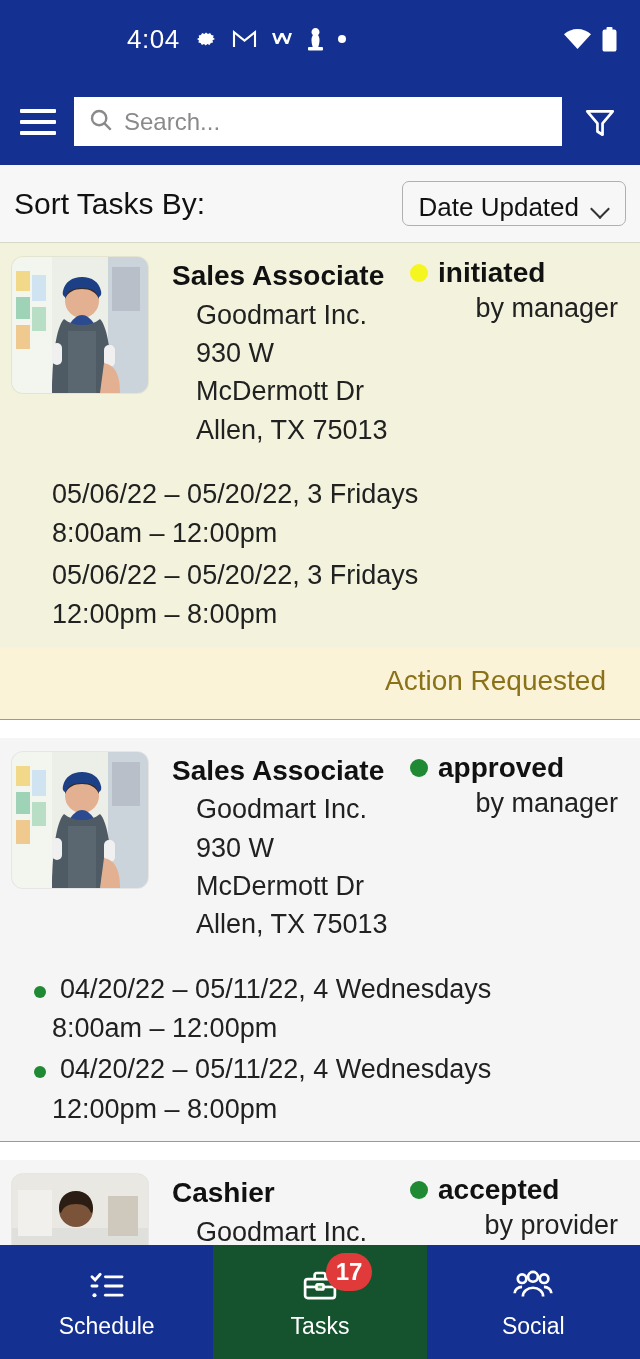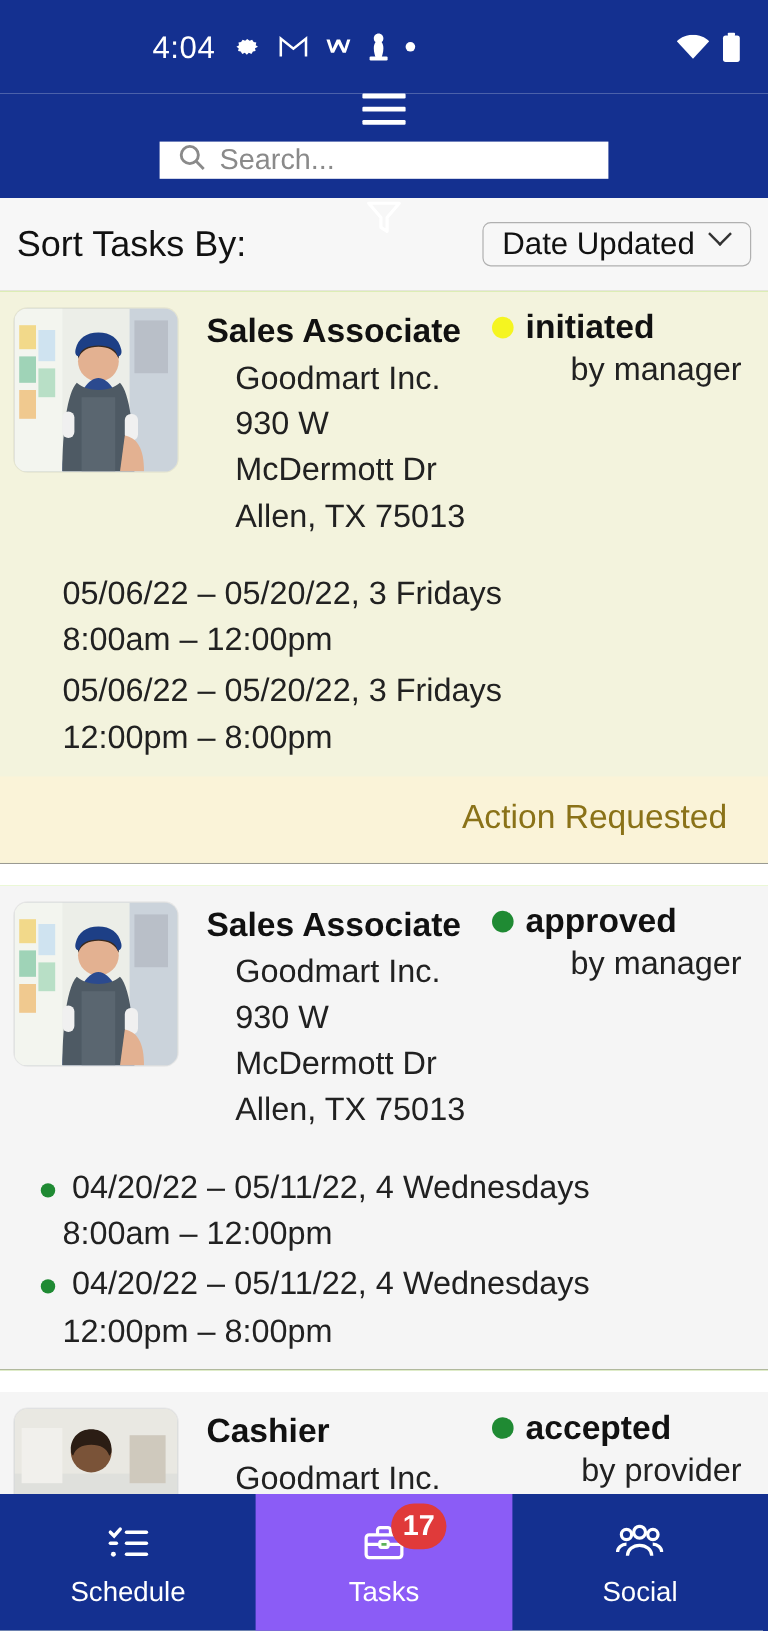--- a/index.html
+++ b/index.html
@@ -27,21 +27,20 @@
   .dot-small{ width:8px; height:8px; border-radius:50%; background:#fff; display:inline-block; }
 
   
   .appbar{
     height:87px;
     background:#143090;
     display:flex;
     align-items:center;
     padding:0 16px;
     gap:14px;
-    flex-direction:column;
   }
   .hamburger{
     width:44px; height:48px;
     display:flex; flex-direction:column; justify-content:center; gap:7px;
     padding:0 4px;
     cursor:pointer;
   }
   .hamburger i{ display:block; height:4px; background:#ffffff; border-radius:1px; }
   .searchwrap{
     flex:1;
@@ -73,26 +72,26 @@
     display:flex;
     align-items:center;
     justify-content:space-between;
     padding:0 14px;
     border-bottom:1px solid #d9d9c9;
     gap:12px;
   }
   .sort-label{ font-size:30px; color:#111111; font-weight:400; }
   .sort-select{
     min-width:218px;
-    height:37px;
+    height:45px;
     border:1px solid #b0b0b0;
     border-radius:7px;
     background:#f7f7f7;
-    display:flex; justify-content:space-between;
-    padding:2px 14px 0 16px;
+    display:flex; align-items:center; justify-content:space-between;
+    padding:8px 14px 0 16px;
     gap:12px;
     cursor:pointer;
   }
   .sort-select span{ font-size:26px; color:#111; }
   .chev{ width:20px; height:12px; position:relative; flex:none; }
   .chev::before{
     content:""; position:absolute; left:2px; top:0;
     width:12px; height:12px;
     border-right:2.5px solid #333; border-bottom:2.5px solid #333;
     transform:rotate(45deg);
@@ -161,21 +160,21 @@
   }
   .navitem{
     flex:1;
     display:flex; flex-direction:column;
     align-items:center; justify-content:center;
     gap:6px;
     color:#ffffff;
     cursor:pointer;
     position:relative;
   }
-  .navitem.active{ background:#8b5cf6;justify-content:center; }
+  .navitem.active{ background:#14532d;justify-content:center; }
   .nav-iconwrap{ position:relative; height:42px; display:flex; align-items:center; justify-content:center; }
   .nav-label{ font-size:23px; color:#ffffff; }
   .badge{
     position:absolute;
     top:-12px; left:26px;
     min-width:46px; height:38px;
     border-radius:19px;
     background:#e03a3a;
     color:#fff;
     font-size:24px; font-weight:bold;

